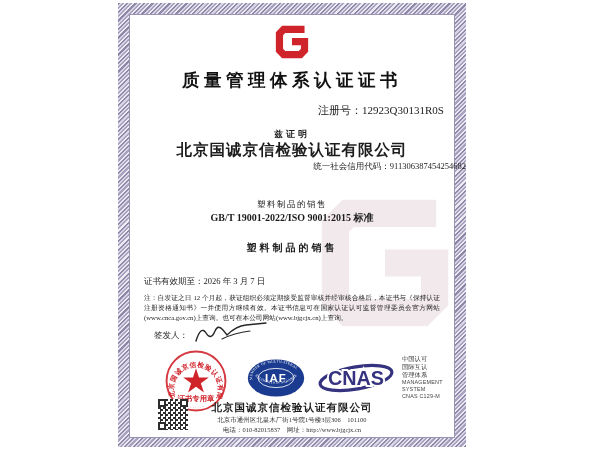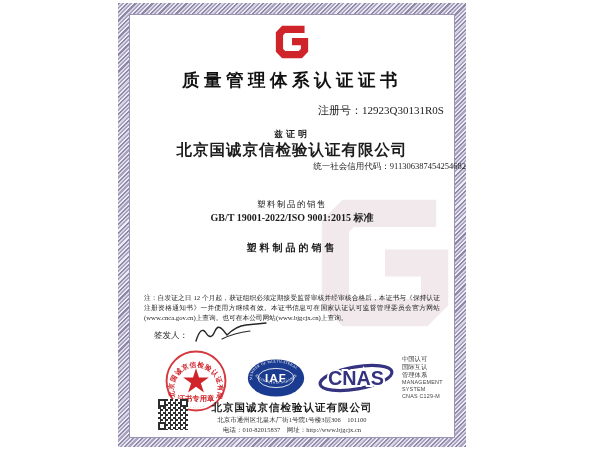--- a/index.html
+++ b/index.html
@@ -72,20 +72,21 @@
       <div class="abs regno">注册号：12923Q30131R0S</div>
 
       <div class="abs ctr certify">兹证明</div>
       <div class="abs ctr company">北京国诚京信检验认证有限公司</div>
       <div class="abs ctr credit">统一社会信用代码：911306387454254682</div>
 
       <div class="abs ctr conform">塑料制品的销售</div>
       <div class="abs ctr standard">GB/T 19001-2022/ISO 9001:2015 标准</div>
       <div class="abs ctr scope">塑料制品的销售</div>
 
+      <div class="abs valid">证书有效期至：2026 年 3 月 7 日</div>
 
       <div class="abs note">注：自发证之日 12 个月起，获证组织必须定期接受监督审核并经审核合格后，本证书与《保持认证注册资格通知书》一并使用方继续有效。本证书信息可在国家认证认可监督管理委员会官方网站(www.cnca.gov.cn)上查询。也可在本公司网站(www.bjgcjx.cn)上查询。</div>
 
       <div class="abs signrow">签发人：</div>
       <svg class="signature" viewBox="0 0 78 30">
         <path d="M4 22 Q9 6 14 14 T23 12 Q26 5 31 11 L35 16 Q44 7 54 6 L74 4" fill="none" stroke="#262626" stroke-width="1.4" stroke-linecap="round"></path>
         <path d="M30 20 Q42 14 58 12" fill="none" stroke="#262626" stroke-width="1.1" stroke-linecap="round"></path>
       </svg>
 
       <svg class="abs sealbox" viewBox="0 0 100 100">

